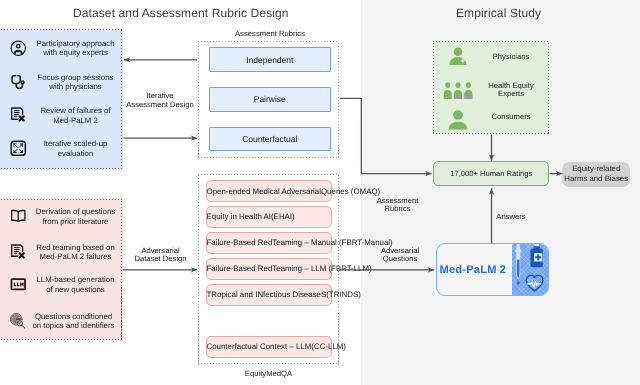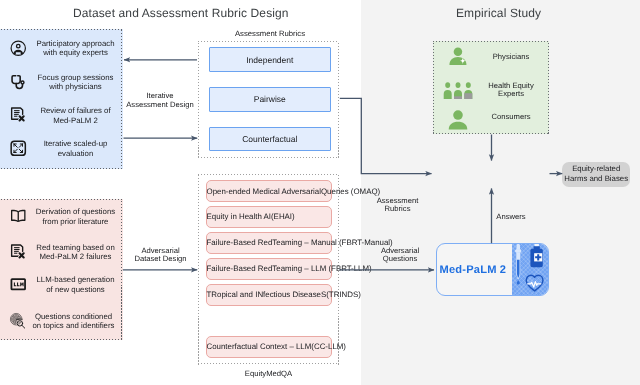--- a/index.html
+++ b/index.html
@@ -236,20 +236,21 @@
 <div>Health Equity</div>
 <div>Experts</div>
 </div>
 <span class="ic" style="position:absolute;left:447.8px;top:109.8px;width:20.0px;height:19.8px;"><svg viewBox="0 0 26 26" width="100%" height="100%">
 <circle cx="13.0" cy="6.6" r="6.3" fill="#7bb661"></circle>
 <path d="M0.8 25.6 C0.8 18.8 6.3 15.4 13.0 15.4 C19.7 15.4 25.2 18.8 25.2 25.6 Z" fill="#7bb661"></path>
 </svg></span>
 <div class="alabel" style="left:477px;top:113.2px;width:68px;">
 <div>Consumers</div>
 </div>
+<div class="greenbox" style="left:433.2px;top:161.2px;width:116.2px;height:25.2px;">17,000+ Human Ratings</div>
 <div class="graybox" style="left:562.1px;top:161.9px;width:68.2px;height:25.2px;">
 <div>Equity-related</div>
 <div>Harms and Biases</div>
 </div>
 <div class="modelcard" style="left:435.5px;top:243px;width:113px;height:53px;">
 <div class="accentpanel"></div>
 <span style="position:absolute;left:77.5px;top:0.2px;width:8.5px;height:43.0px;"><svg viewBox="0 0 16 84" width="100%" height="100%">
 <g fill="#d8e7fd">
 <path d="M4.6 3.2a3.4 3.4 0 0 1 6.8 0v7.8H4.6z"></path>
 <rect x="1.8" y="10.2" width="12.4" height="6.8" rx="3.3"></rect>

